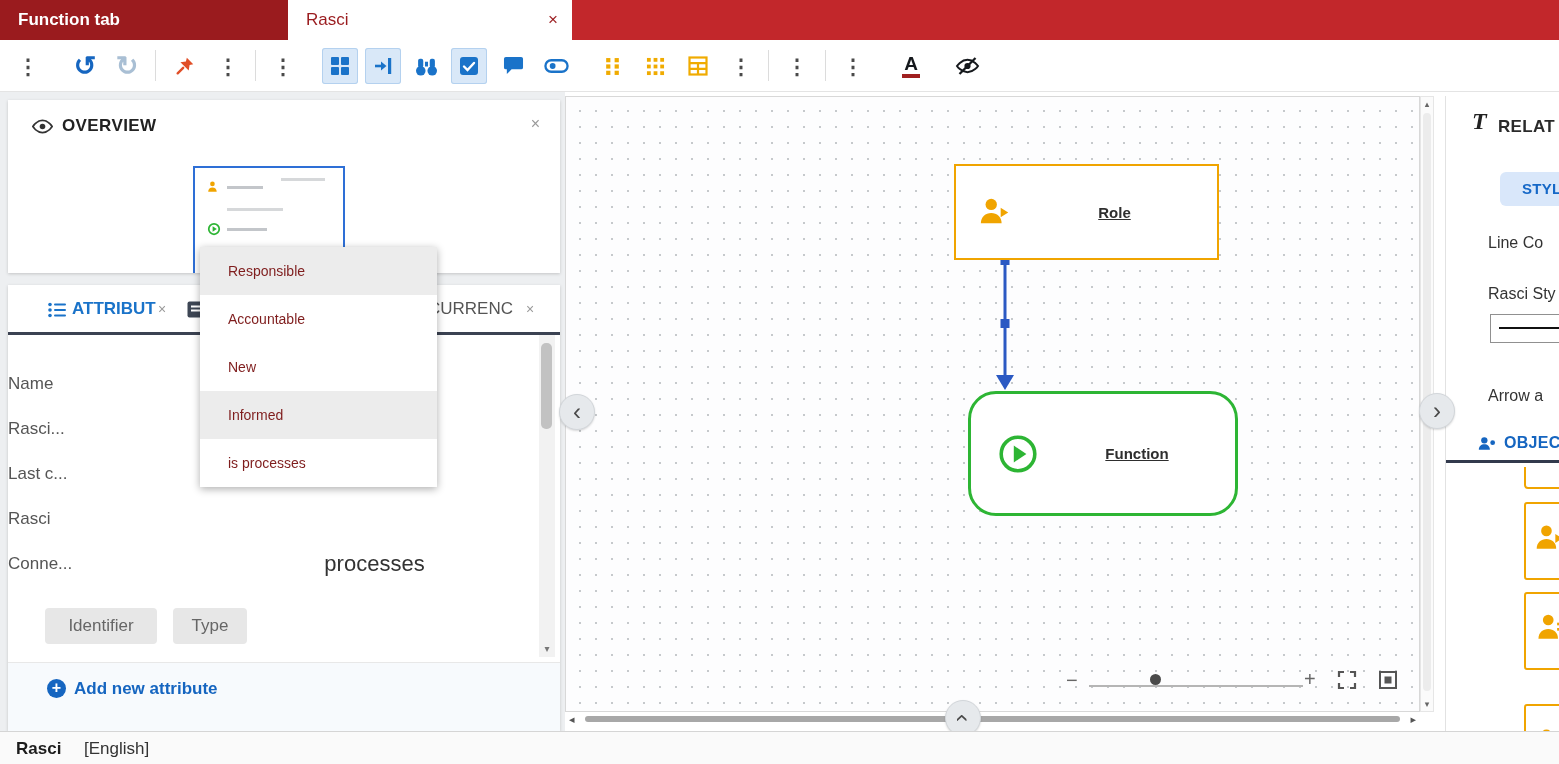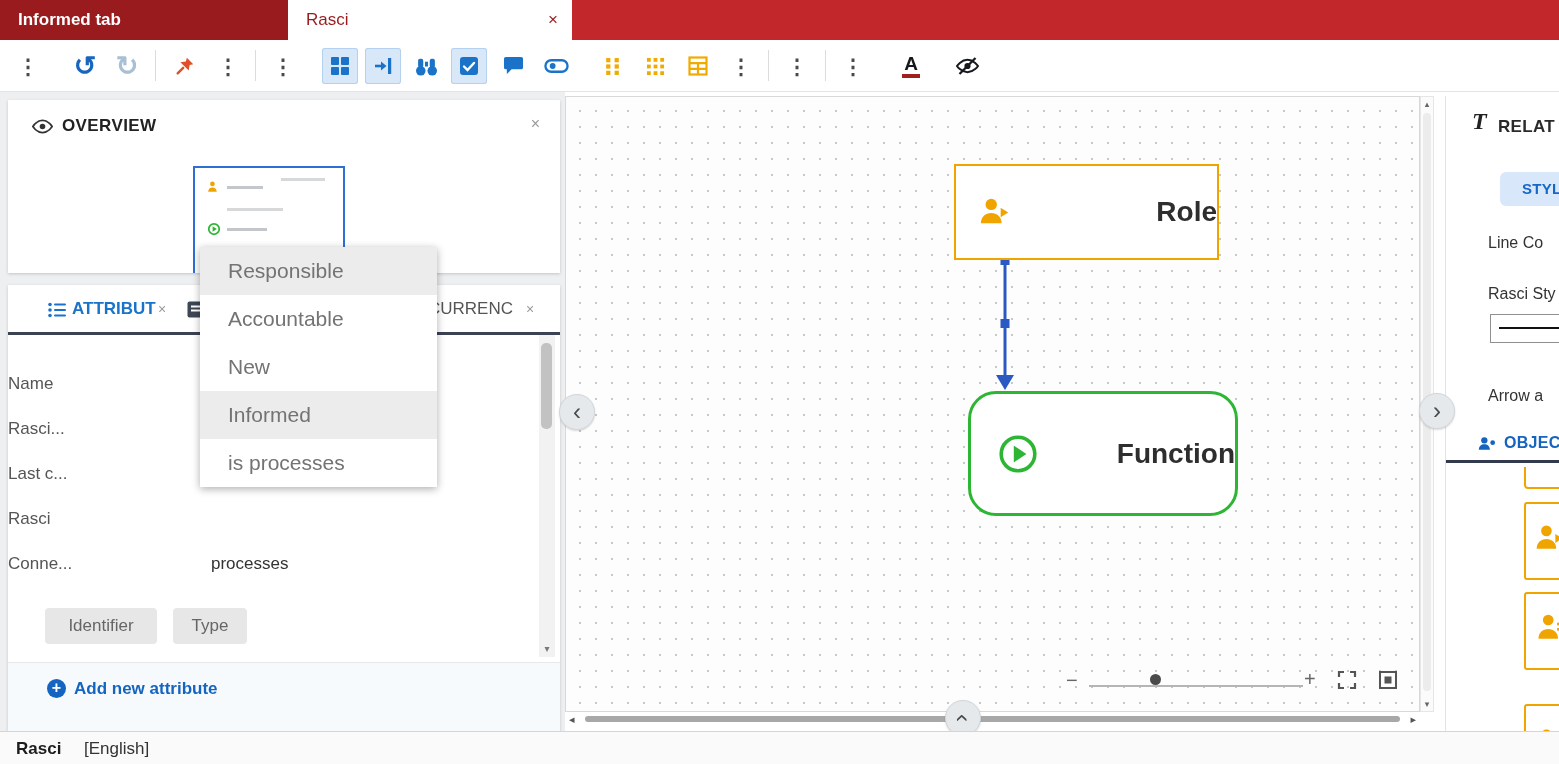--- a/index.html
+++ b/index.html
@@ -37,48 +37,48 @@
   .panel-close{position:absolute;font-size:16px;color:#9a9a9a;cursor:pointer;line-height:1;}
   #thumb{position:absolute;left:185px;top:66px;width:148px;height:140px;border:2px solid #2e6fd6;background:#fff;cursor:pointer;}
   .mini-bar{position:absolute;height:3px;background:#c3c6ca;}
 
   #attr-card{left:8px;top:193px;width:552px;height:446px;}
   #attr-tabrow{position:absolute;left:0;top:0;width:552px;height:50px;border-bottom:3px solid #3b4252;box-sizing:border-box;background:#fff;}
   .attr-tab-label{font-size:17px;position:absolute;top:14px;cursor:pointer;}
   #attr-rows{position:absolute;left:0;top:76px;width:530px;}
   .attr-row{display:flex;height:45px;align-items:center;}
   .attr-label{width:184px;text-align:left;font-size:17px;color:#555;}
-  .attr-value{margin-left:19px;font-size:17px;color:#333;flex:1;cursor:text;}
+  .attr-value{margin-left:19px;font-size:22px;color:#333;flex:1;cursor:text;text-align:center;}
   #attr-scroll{position:absolute;left:531px;top:50px;width:16px;height:322px;background:#f2f2f2;}
   #attr-thumbbar{position:absolute;left:2px;top:8px;width:11px;height:86px;background:#c2c2c2;border-radius:5px;}
   #attr-scroll .down{position:absolute;bottom:3px;left:0;width:16px;text-align:center;font-size:10px;color:#777;cursor:pointer;}
   .gbtn{position:absolute;top:323px;height:36px;background:#e7e7e7;border:0;border-radius:4px;color:#666;
     font-size:17px;font-family:inherit;cursor:pointer;}
   #attr-footer{position:absolute;left:0;top:377px;width:552px;height:69px;background:#f7fafd;border-top:1px solid #e8e8e8;box-sizing:border-box;}
   #add-circle{position:absolute;left:39px;top:16px;width:19px;height:19px;border-radius:50%;background:#1565c0;color:#fff;
     font-size:16px;line-height:18px;text-align:center;font-weight:bold;}
   #add-label{position:absolute;left:66px;top:16px;font-size:17px;font-weight:bold;color:#1565c0;cursor:pointer;}
 
   
   #dropdown{position:absolute;left:200px;top:247px;width:237px;background:#fff;z-index:40;
     box-shadow:0 2px 8px rgba(0,0,0,.32);}
-  .dd-item{height:48px;line-height:48px;padding-left:28px;font-size:21px;color:#737373;cursor:pointer;}
+  .dd-item{height:48px;line-height:48px;padding-left:28px;font-size:14px;color:#7f1d1d;cursor:pointer;}
   .dd-item.hl{background:#ececec;}
 
   
   #canvas{position:absolute;left:565px;top:96px;width:855px;height:616px;background:#fdfdfe;
     border:1px solid #d8d8d8;box-sizing:border-box;
     background-image:radial-gradient(circle,#c6c9cc 1.3px,transparent 1.4px);
     background-size:16px 16px;background-position:6px 6px;}
   #connector{position:absolute;left:0;top:0;}
   .node{position:absolute;background:#fff;display:flex;align-items:center;cursor:move;}
   #role-node{left:388px;top:67px;width:265px;height:96px;border:2px solid #f0a400;padding-left:22px;box-sizing:border-box;}
   #function-node{left:402px;top:294px;width:270px;height:125px;border:3px solid #2db534;border-radius:28px;
     padding-left:26px;box-sizing:border-box;}
-  .node-label{flex:1;text-align:right;font-size:28px;font-weight:bold;color:#2e2e2e;}
+  .node-label{flex:1;text-align:center;font-size:15px;font-weight:bold;color:#2e2e2e;text-decoration:underline;}
   .zoomtxt{position:absolute;font-size:20px;color:#666;line-height:1;cursor:pointer;}
   #zoom-track{position:absolute;left:523px;top:588px;width:214px;height:2px;background:#b5b5b5;cursor:pointer;}
   #zoom-knob{position:absolute;left:584px;top:577px;width:11px;height:11px;border-radius:50%;background:#4a4a4a;cursor:pointer;}
 
   
   #vscroll{position:absolute;left:1420px;top:96px;width:14px;height:616px;background:#fbfbfb;border:1px solid #e6e6e6;box-sizing:border-box;}
   #vscroll .arrow{position:absolute;left:0;width:12px;text-align:center;font-size:9px;color:#666;cursor:pointer;}
   #vscroll-thumb{position:absolute;left:2px;top:16px;width:8px;height:578px;background:#ececec;border-radius:4px;}
   #hscroll{position:absolute;left:565px;top:711px;width:855px;height:16px;}
   #hscroll .arrow{position:absolute;top:2px;font-size:11px;color:#555;cursor:pointer;}
@@ -116,21 +116,21 @@
   #status-model{position:absolute;left:16px;top:7px;font-size:17px;font-weight:bold;color:#1c1c1c;}
   #status-lang{position:absolute;left:84px;top:7px;font-size:17px;color:#333;cursor:pointer;}
 </style>
 </head>
 <body>
 
 <div id="app">
 
   <div id="tabbar">
     <div id="tab-explorer">
-      <span>Informed tab</span>
+      <span>Function tab</span>
     </div>
     <div id="tab-model">
       <span>Rasci</span>
       <span class="close">×</span>
     </div>
   </div>
 
   <div id="toolbar">
     <button class="tbtn" style="left:10px">
         <span class="kebab">⋮</span>

